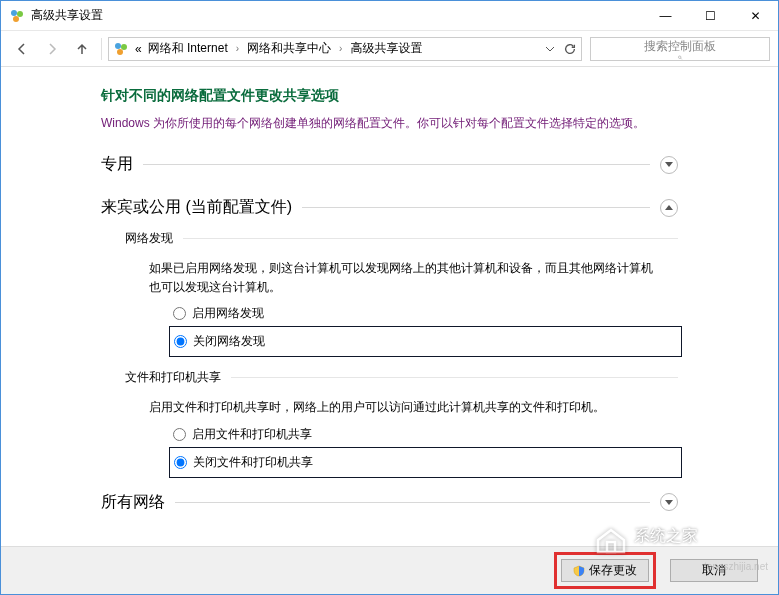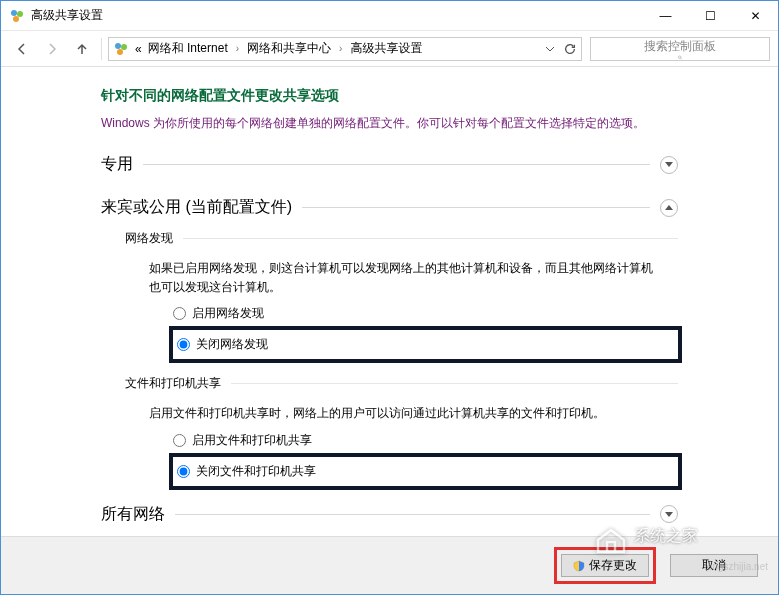--- a/index.html
+++ b/index.html
@@ -35,23 +35,23 @@
   .expand-btn.up::before { content: ""; width:0; height:0; border-left:4px solid transparent; border-right:4px solid transparent; border-bottom:5px solid #555;}
   .expand-btn.down::before { content: ""; width:0; height:0; border-left:4px solid transparent; border-right:4px solid transparent; border-top:5px solid #555;}
 
   .subsection { margin-left: 24px; margin-top: 6px; margin-bottom: 10px; }
   .subhead-row { display: flex; align-items: center; font-size: 12px; padding: 2px 0; }
   .subhead-row .line { flex: 1; border-bottom: 1px solid #e6e6e6; margin-left: 10px; height: 1px;}
   .subdesc { font-size: 12px; margin: 10px 24px 8px 24px; line-height: 1.6; }
   .radios { margin-left: 48px; }
   .radio-option { display: flex; align-items: center; font-size: 12px; margin: 4px 0; }
   .radio-option input { margin-right: 6px; }
-  .highlight-box { border: 4px solid #0f172a; padding: 2px 4px; margin: 2px -4px; }
-
-  .footer { position: absolute; bottom: 0; left: 0; right: 0; height: 58px; background: #f0f0f0; border-top: 1px solid #ddd; display: flex; align-items: center; justify-content: flex-end; padding: 0 20px; gap: 10px;}
+  .highlight-box { border: 1px solid #0f172a; padding: 2px 4px; margin: 2px -4px; }
+
+  .footer { position: absolute; bottom: 0; left: 0; right: 0; height: 48px; background: #f0f0f0; border-top: 1px solid #ddd; display: flex; align-items: center; justify-content: flex-end; padding: 0 20px; gap: 10px;}
   .btn { height: 23px; min-width: 88px; font-size: 12px; border: 1px solid #adadad; background: #e1e1e1; display: inline-flex; align-items: center; justify-content: center; padding: 0 10px; gap: 4px;}
   .btn .shield { width: 12px; height: 12px; }
   .footer .highlight { border: 3px solid #e03030; padding: 4px; margin-right: 4px;}
 
   .watermark { position: absolute; right: 4px; bottom: 40px; width: 180px; opacity: 0.55; pointer-events: none; font-size: 16px; color: #fff; display:flex; gap:6px; text-shadow: 0 0 3px #000;}
   .watermark svg { filter: drop-shadow(0 0 2px rgba(0,0,0,0.6)); }
   .watermark .url { position:absolute; right:6px; bottom:-18px; font-size:10px; color:#aaa; text-shadow:none;}
 </style>
 </head>
 <body>

